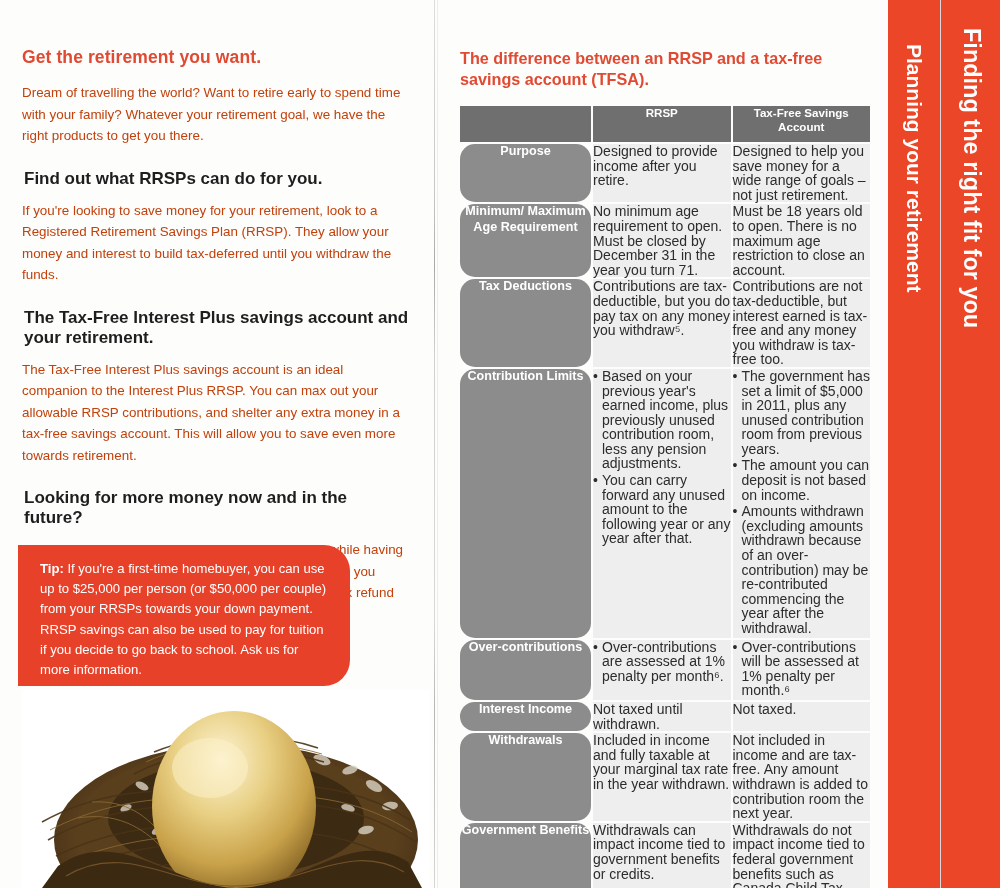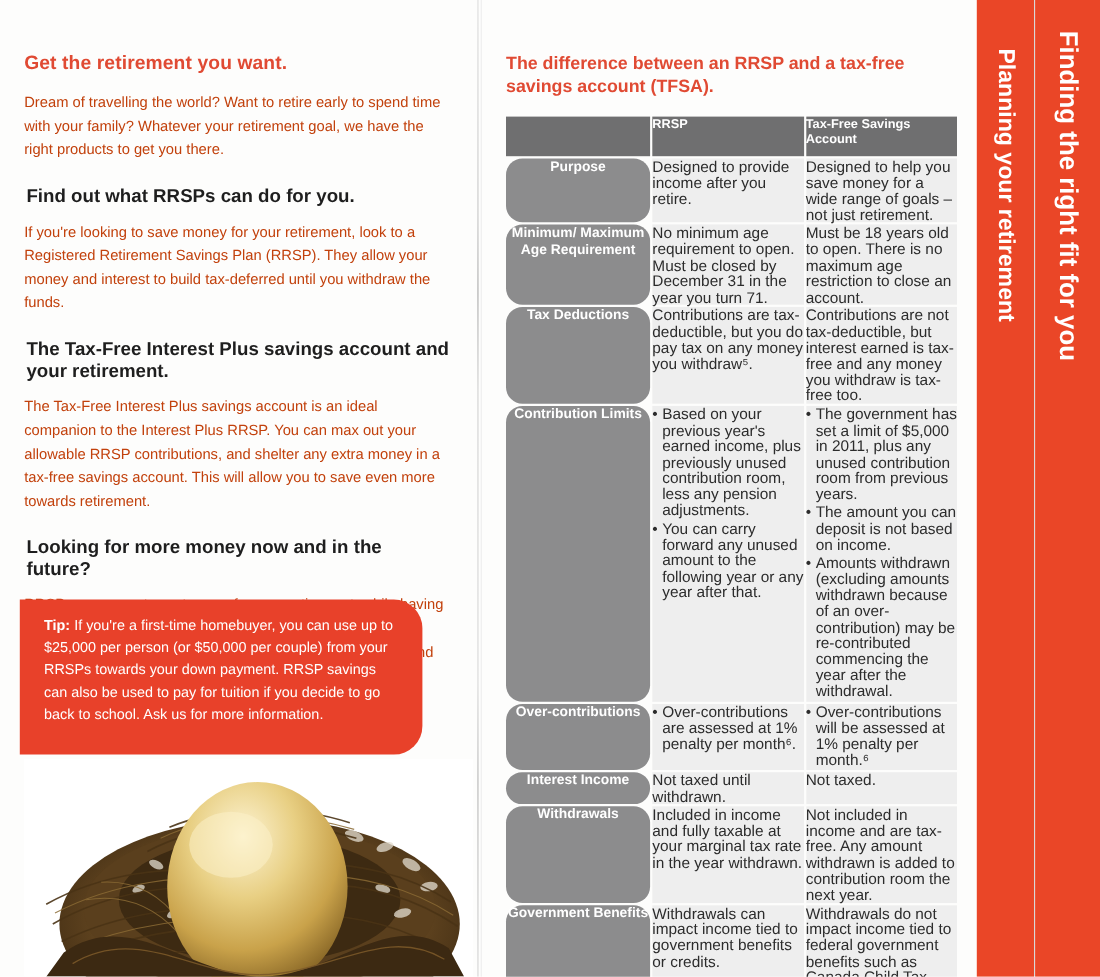--- a/index.html
+++ b/index.html
@@ -70,21 +70,21 @@
     color: #1e1e1e;
     margin: 0 0 11px 2px;
   }
   sup.fn { font-size: 8.5px; vertical-align: super; }
 
   
   .tip-box {
     position: absolute;
     left: 18px;
     top: 545px;
-    width: 366px;
+    width: 332px;
     height: 141px;
     background: #e8412a;
     border-radius: 0 26px 26px 0;
     box-sizing: border-box;
     padding: 14px 22px 10px 22px;
   }
   .tip-box p {
     margin: 0;
     color: #ffffff;
     font-size: 13.1px;
@@ -133,21 +133,21 @@
   }
   th.corner {
     width: 131px;
     background: #6f6f70;
   }
   th.colhead {
     background: #6f6f70;
     color: #ffffff;
     font-size: 11.6px;
     font-weight: bold;
-    text-align: left;
+    text-align: center;
     vertical-align: middle;
     height: 36px;
     padding: 4px 6px;
     line-height: 13.5px;
   }
   td.rowlabel {
     background: #8c8c8d;
     color: #ffffff;
     font-size: 12.6px;
     font-weight: bold;

